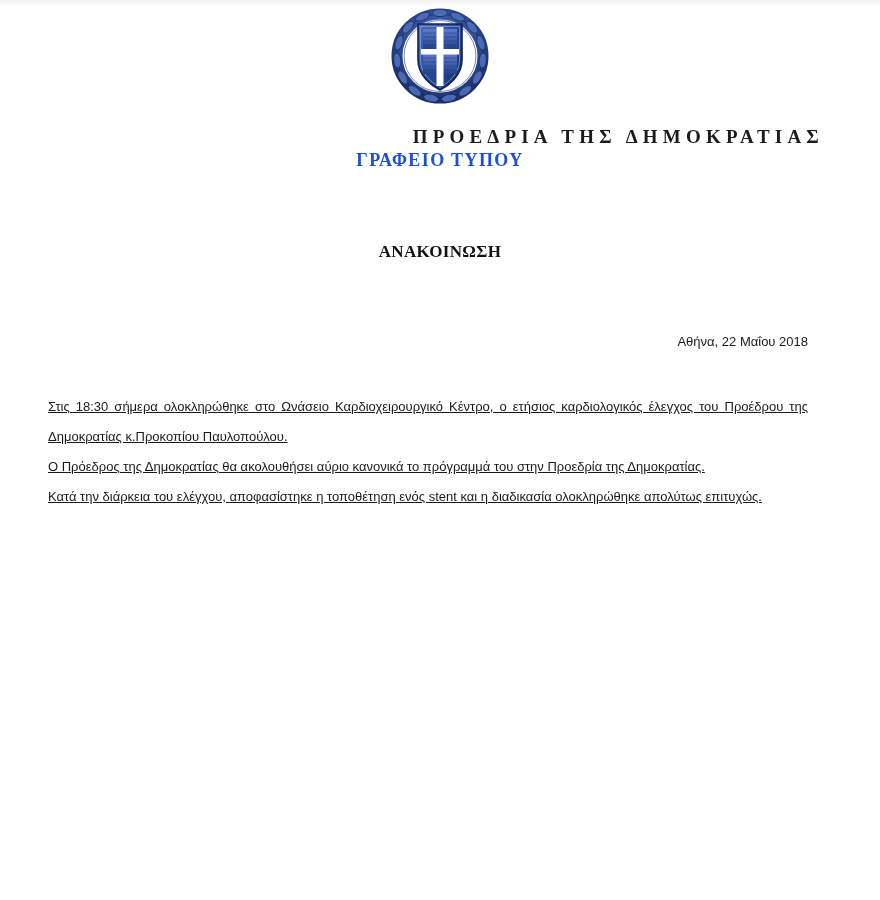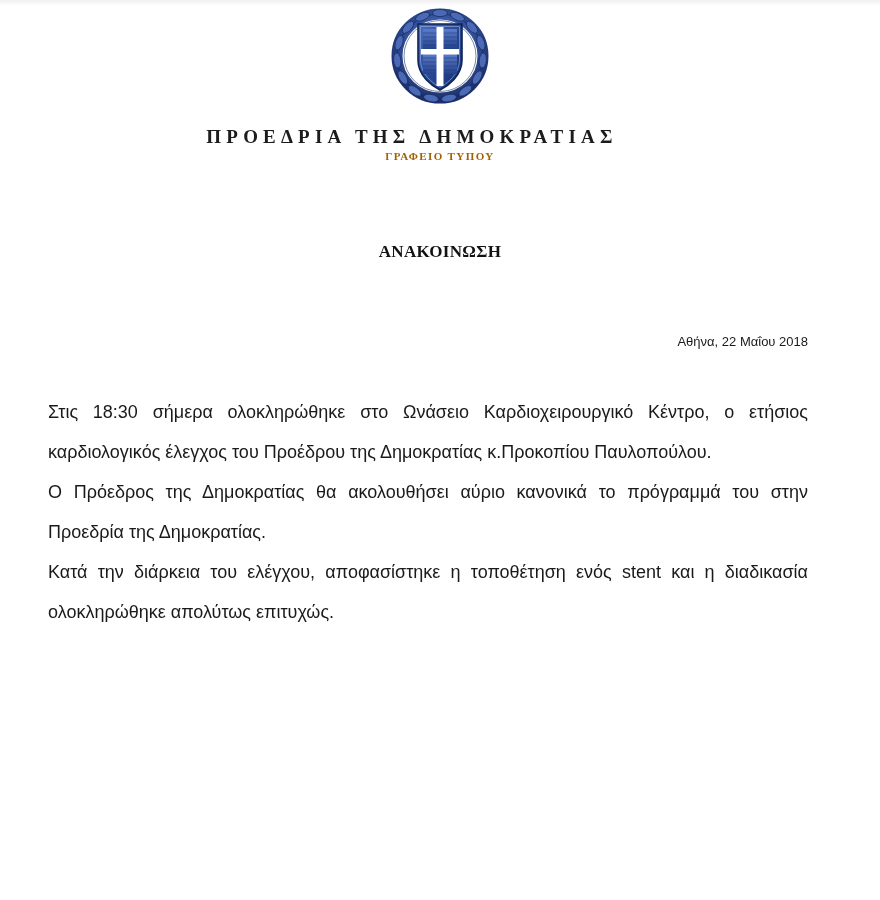--- a/index.html
+++ b/index.html
@@ -44,39 +44,39 @@
   }
   .emblem svg {
     display: block;
   }
   
   .org-title {
     position: absolute;
     top: 126px;
     left: 0;
     width: 824px;
-    text-align: center;
+    text-align: right;
     font-family: "Liberation Serif", serif;
     font-weight: bold;
     font-size: 19px;
     letter-spacing: 5.2px;
     color: #1c1c1c;
     white-space: nowrap;
   }
   .org-subtitle {
     position: absolute;
     top: 150px;
     left: 0;
     width: 880px;
     text-align: center;
     font-family: "Liberation Serif", serif;
     font-weight: bold;
-    font-size: 11px;
+    font-size: 18px;
     letter-spacing: 1.4px;
-    color: #a16207;
+    color: #1d4ed8;
   }
   
   .doc-title {
     position: absolute;
     top: 242px;
     left: 0;
     width: 880px;
     text-align: center;
     font-family: Liberation Serif, serif;
     font-weight: bold;
@@ -95,23 +95,24 @@
     font-size: 13px;
     color: #1a1a1a;
   }
   
   .body-text {
     position: absolute;
     top: 392px;
     left: 48px;
     width: 760px;
     font-family: "Liberation Sans", sans-serif;
-    font-size: 18px;
-    line-height: 40px;
+    font-size: 13px;
+    line-height: 30px;
     color: #1a1a1a;
+    text-decoration: underline;
   }
   .para {
     text-align: justify;
     text-align-last: left;
     margin: 0;
   }
 </style>
 </head>
 <body>
 

